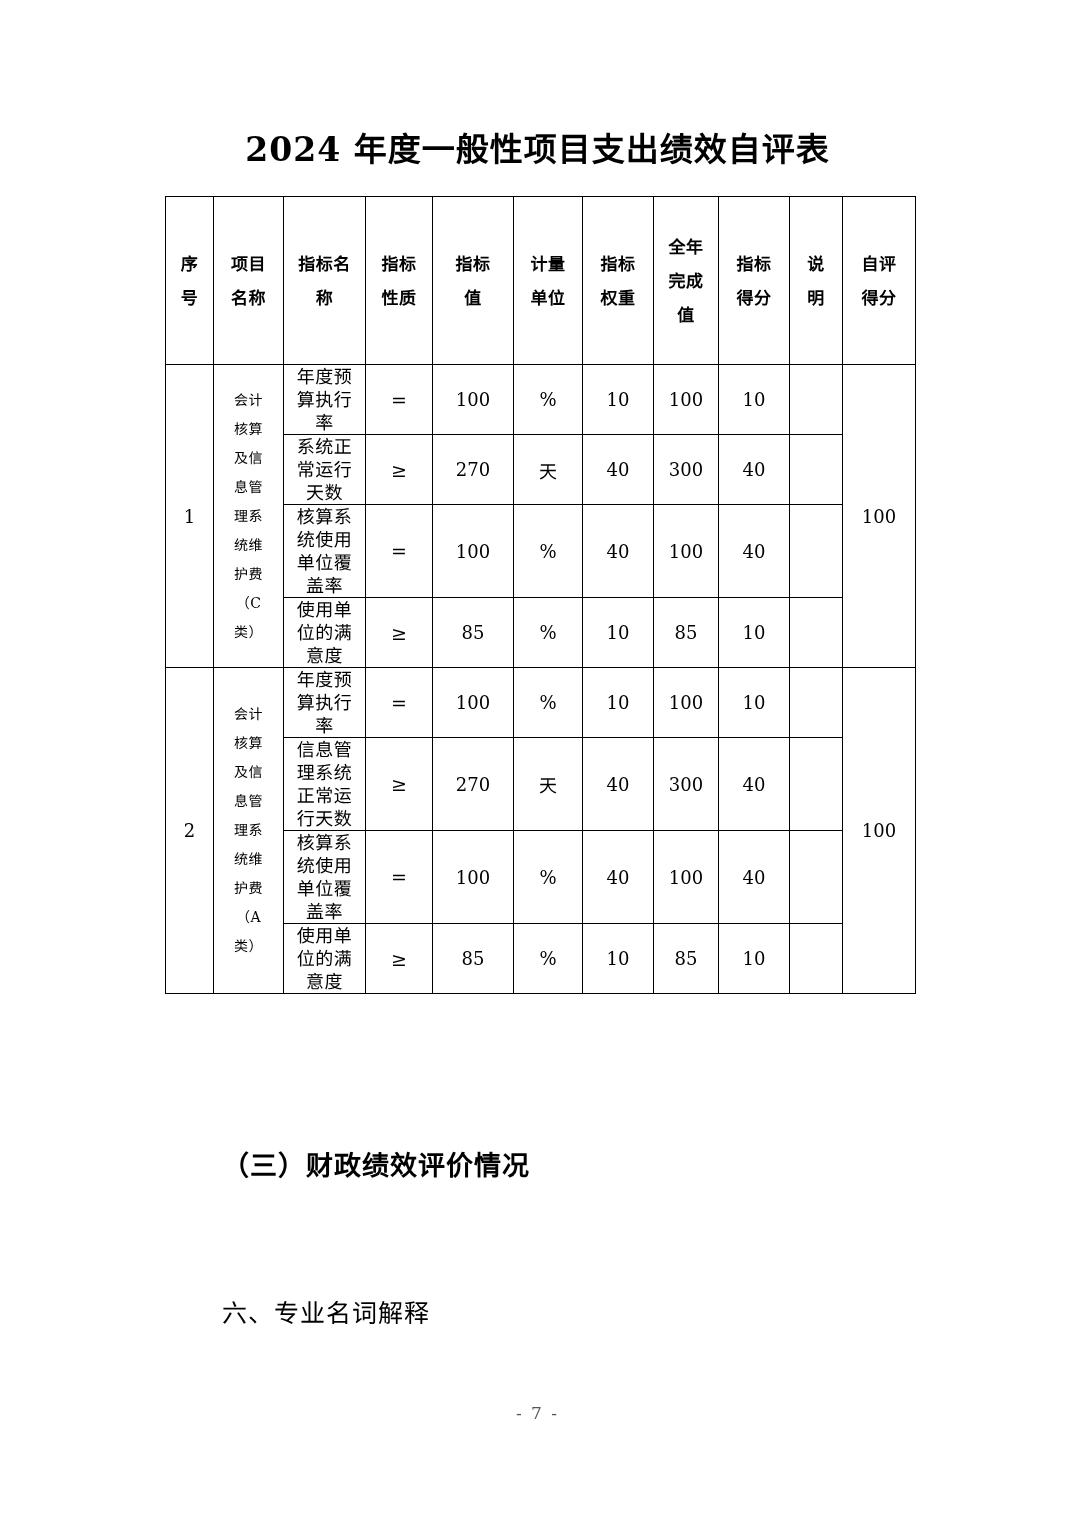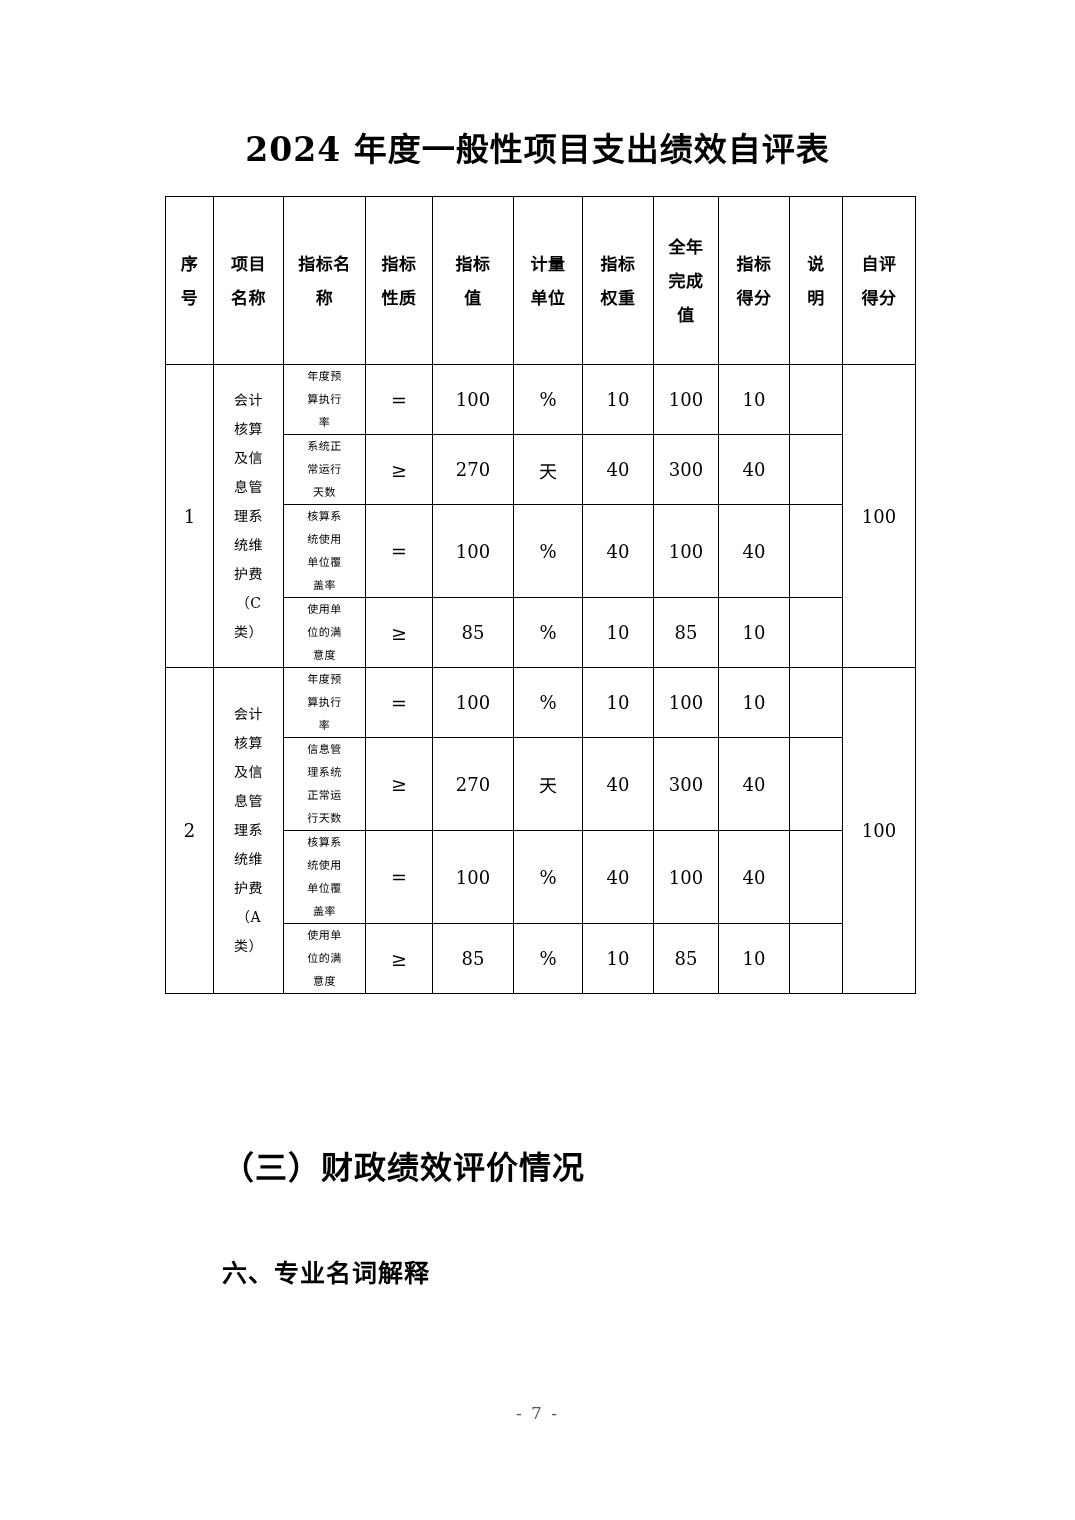--- a/index.html
+++ b/index.html
@@ -61,21 +61,21 @@
     height: 167px;
     font-size: 17px;
     font-weight: 700;
     line-height: 34px;
     letter-spacing: 0.5px;
   }
   .th .hl { display: block; }
 
   
   td.c-name {
-    font-size: 11px;
+    font-size: 18px;
     line-height: 23px;
     letter-spacing: 0.5px;
     font-family: "DejaVu Sans", "Liberation Sans", sans-serif;
   }
   td.c-name .nl { display: block; }
 
   
   td.c-proj {
     font-size: 14px;
     line-height: 29px;
@@ -94,33 +94,33 @@
     font-size: 18px;
   }
   td.c-self {
     font-size: 18px;
   }
   td.c-note { }
 
   
   .sec-head {
     position: absolute;
-    font-family: Liberation Sans, sans-serif;
+    font-family: Liberation Mono, monospace;
     font-weight: 700;
-    font-size: 32px;
+    font-size: 27px;
     line-height: 36px;
     letter-spacing: 1px;
     white-space: nowrap;
   }
   .sec-head-3 { left: 222px; top: 1150px; }
   .sec-head-6 {
     left: 222px;
-    top: 1256px;
+    top: 1296px;
     font-family: "DejaVu Sans", "Liberation Sans", sans-serif;
-    font-weight: 700;
+    font-weight: 400;
     font-size: 25px;
   }
   .body-par {
     position: absolute;
     left: 222px;
     top: 1205px;
     font-family: "DejaVu Serif", "Liberation Serif", serif;
     font-size: 25px;
     line-height: 38px;
     letter-spacing: 0.5px;

